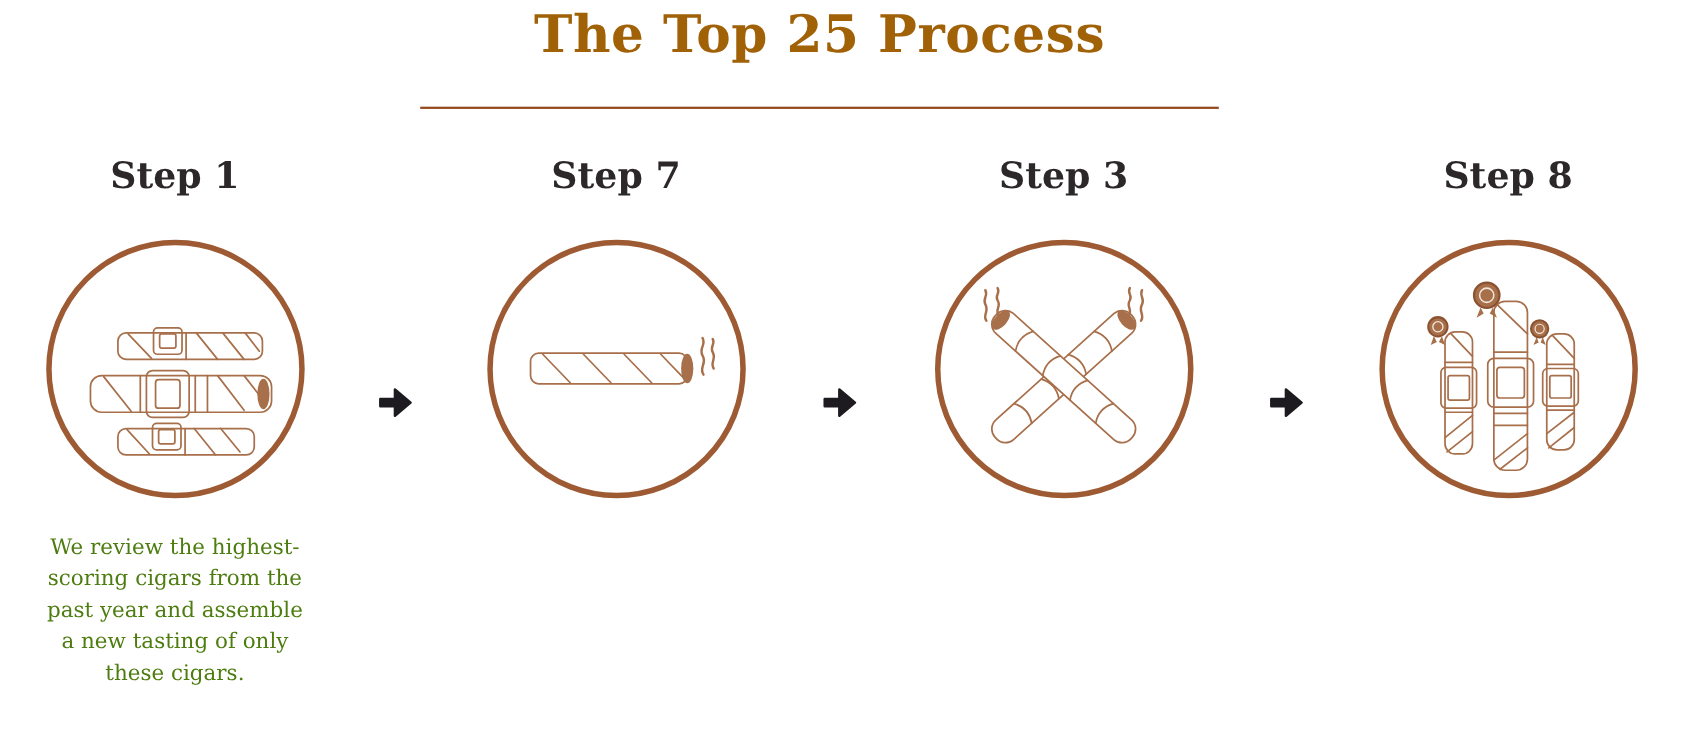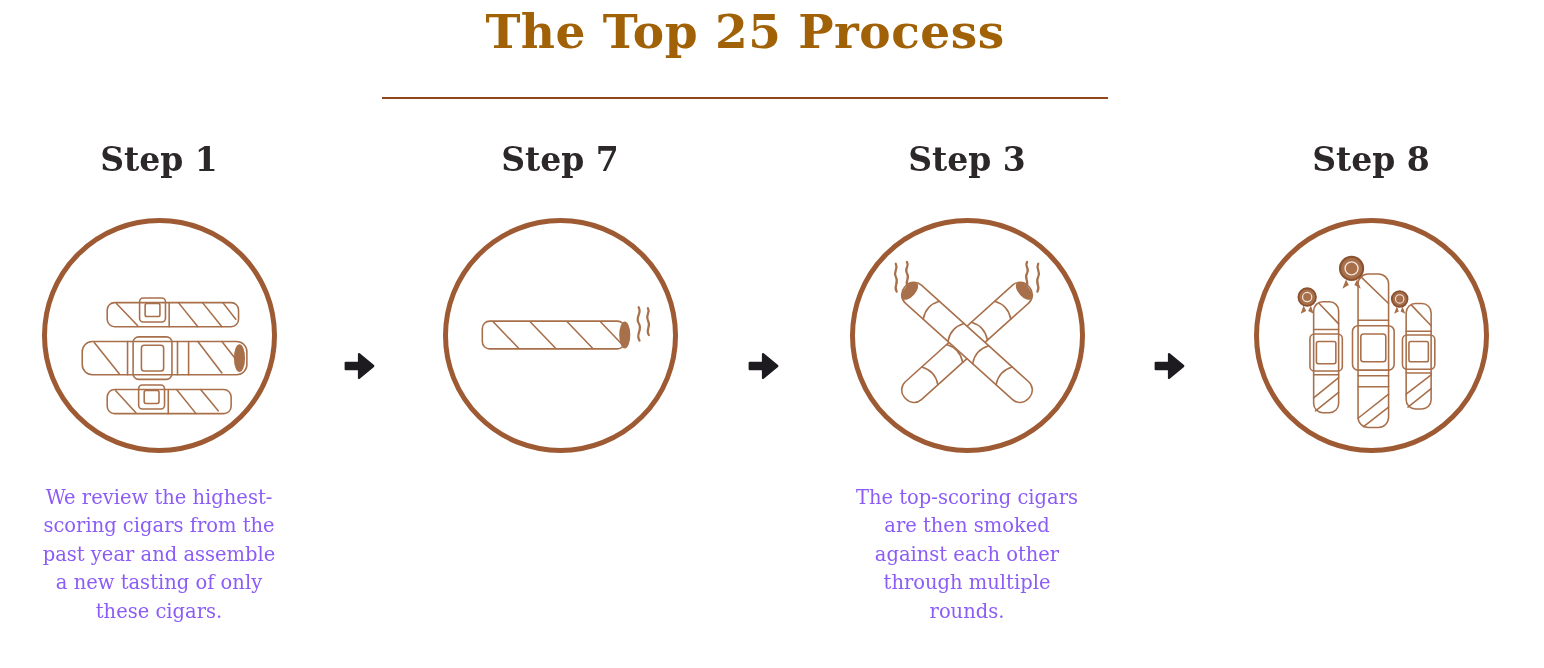--- a/index.html
+++ b/index.html
@@ -43,21 +43,21 @@
     border: 5px solid #9d5a33;
     border-radius: 50%;
     display: flex; align-items: center; justify-content: center;
     box-sizing: content-box;
   }
   .circle svg { width: 222px; height: 222px; display: block; }
   .desc {
     margin: 31px 0 0 0;
     font-size: 19.5px;
     line-height: 28.5px;
-    color: #8b5cf6;
+    color: #4d7c0f;
     white-space: pre-line;
     width: 280px;
   }
   .arrow-cell {
     display: flex; justify-content: center; align-items: flex-start;
     padding-top: 209px;
   }
   .arrow-cell svg { width: 33px; height: 36px; display: block; }
 </style>
 </head>
@@ -170,25 +170,20 @@
             </g>
 
             <path d="M44,73 c-4,-6 3,-9 -1,-16 c-3,-6 3,-8 0,-14" stroke-width="2.4"></path>
             <path d="M56,68 c-4,-6 3,-9 -1,-15 c-3,-5 3,-7 0,-12" stroke-width="2.4"></path>
 
             <path d="M184,68 c4,-6 -3,-9 1,-15 c3,-5 -3,-7 0,-12" stroke-width="2.4"></path>
             <path d="M196,73 c4,-6 -3,-9 1,-16 c3,-6 -3,-8 0,-14" stroke-width="2.4"></path>
           </g>
         </svg>
       </div>
-      <p class="desc">The top-scoring cigars
-are then smoked
-against each other
-through multiple
-rounds.</p>
     </section>
 
     <div class="arrow-cell">
       <svg viewBox="0 0 36 38">
         <path d="M3 15.5 h14.5 v-9.5 l15.5 13 -15.5 13 v-9.5 h-14.5 z" fill="#1d1b20" stroke="#1d1b20" stroke-width="2.5" stroke-linejoin="round" stroke-linecap="round"></path>
       </svg>
     </div>
 
     <section class="step">
       <h2 class="step-title">Step 8</h2>

